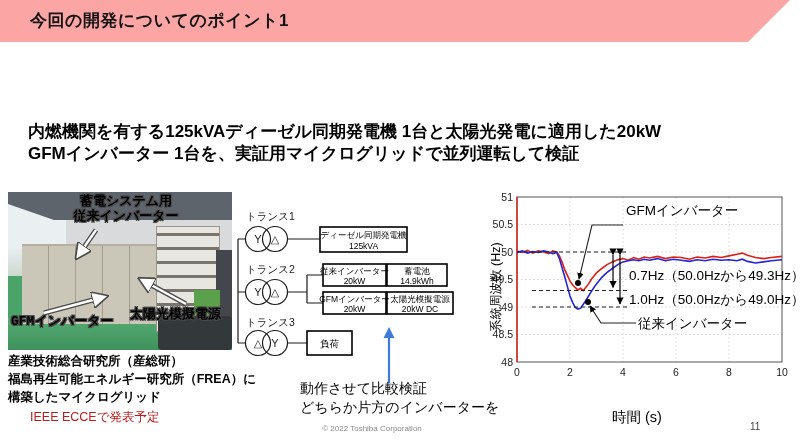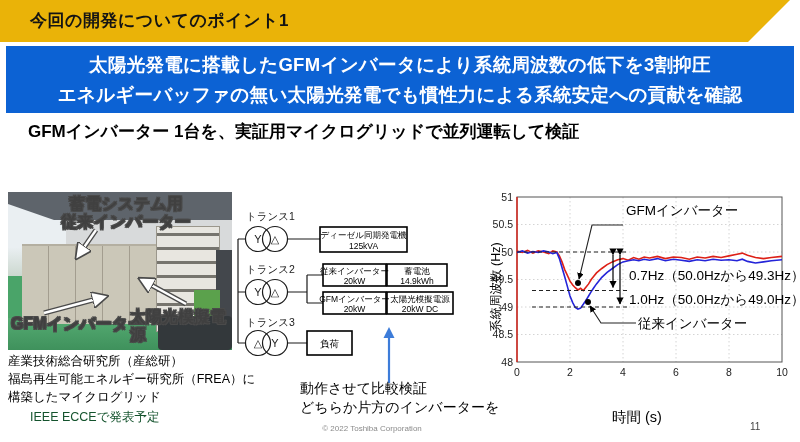--- a/index.html
+++ b/index.html
@@ -1,21 +1,21 @@
 <!DOCTYPE html>
 <html><head>
 <meta charset="utf-8">
 <style>
   html,body{margin:0;padding:0;background:#fff;}
   .slide{position:relative;width:800px;height:442px;background:#fff;overflow:hidden;
          font-family:"Liberation Sans",sans-serif;}
   .abs{position:absolute;}
 
   
-  .titlebar{left:0;top:0;width:800px;height:42px;background:#eab308;
+  .titlebar{left:0;top:0;width:800px;height:42px;background:#fca5a5;
             clip-path:polygon(0 0,790px 0,748px 42px,0 42px);}
   .titlebar .t{position:absolute;left:30px;top:0;line-height:42px;font-size:17px;
                font-weight:bold;color:#141414;letter-spacing:.5px;}
 
   
   .banner{left:6px;top:46px;width:788px;height:67px;background:#0c62d4;
           display:flex;flex-direction:column;justify-content:center;align-items:center;}
   .banner div{color:#fff;font-size:18.5px;font-weight:bold;line-height:1.62;letter-spacing:.3px;}
 
   
@@ -31,26 +31,26 @@
            background-image:repeating-linear-gradient(90deg,rgba(0,0,0,0) 0 26px,#a39d8f 26px 27px);
            border-top:2px solid #b4afa1;}
   .ph-rack{left:148px;top:34px;width:62px;height:104px;background:#8e8c85;
            background-image:repeating-linear-gradient(0deg,#e8e6e0 0 11px,#77756e 11px 14px);
            border:1px solid #9b978c;}
   .ph-right{left:208px;top:58px;width:16px;height:80px;background:#43474c;}
   .ph-floorL{left:0;top:84px;width:14px;height:74px;background:#4aa469;}
   .ph-floor{left:0;top:126px;width:224px;height:32px;background:linear-gradient(#55ab72,#3f915c);}
   .ph-cable{left:150px;top:124px;width:74px;height:34px;background:#33383b;border-radius:4px;}
   .ph-green{left:186px;top:98px;width:26px;height:30px;background:#5ba14c;}
-  .ph-label{position:absolute;color:#404040;font-weight:bold;font-size:16px;line-height:1.15;
-            text-shadow:-1px -1px 0 #4a4a4a,1px -1px 0 #4a4a4a,-1px 1px 0 #4a4a4a,1px 1px 0 #4a4a4a;}
-
-  
-  .caption{left:8px;top:353px;font-size:12.5px;color:#000;line-height:1.42;}
-  .ieee{left:30px;top:409px;font-size:12.5px;color:#14532d;}
+  .ph-label{position:absolute;color:#000000;font-weight:bold;font-size:13px;line-height:1.15;
+            text-shadow:-1px -1px 0 #4a4a4a,1px -1px 0 #4a4a4a,-1px 1px 0 #4a4a4a,1px 1px 0 #4a4a4a;font-family:Liberation Mono, monospace;}
+
+  
+  .caption{left:8px;top:353px;font-size:12.5px;color:#000;line-height:1.42;font-weight:bold;}
+  .ieee{left:30px;top:409px;font-size:12.5px;color:#b91c1c;}
 
   
   .diag-note{left:300px;top:379px;font-size:14px;color:#000;line-height:1.35;}
   svg text{font-family:"Liberation Sans",sans-serif;}
 
   
   .chart-ylabel{left:488px;top:332px;font-size:12.5px;color:#000;transform:rotate(-90deg);
                 transform-origin:left top;white-space:nowrap;width:150px;}
   .chart-xlabel{left:612px;top:408px;font-size:14.5px;color:#000;}
   .ann{position:absolute;font-size:13.5px;color:#000;line-height:1.25;white-space:nowrap;}
@@ -61,26 +61,23 @@
 </style>
 </head>
 <body>
 
 <div class="slide">
 
   <div class="abs titlebar">
     <div class="t">今回の開発についてのポイント1</div>
   </div>
 
-  <div class="abs banner">
-    <div>太陽光発電に搭載したGFMインバータにより系統周波数の低下を3割抑圧</div>
-    <div>エネルギーバッファの無い太陽光発電でも慣性力による系統安定への貢献を確認</div>
-  </div>
 
   <div class="abs bodytext">
+    <div>内燃機関を有する125kVAディーゼル同期発電機 1台と太陽光発電に適用した20kW</div>
     <div>GFMインバーター 1台を、実証用マイクログリッドで並列運転して検証</div>
   </div>
 
   <div class="abs photo">
     <div class="abs ph-wall"></div>
     <div class="abs ph-out"></div>
     <div class="abs ph-ceiling"></div>
     <div class="abs ph-floorL"></div>
     <div class="abs ph-floor"></div>
     <div class="abs ph-cabs"></div>

